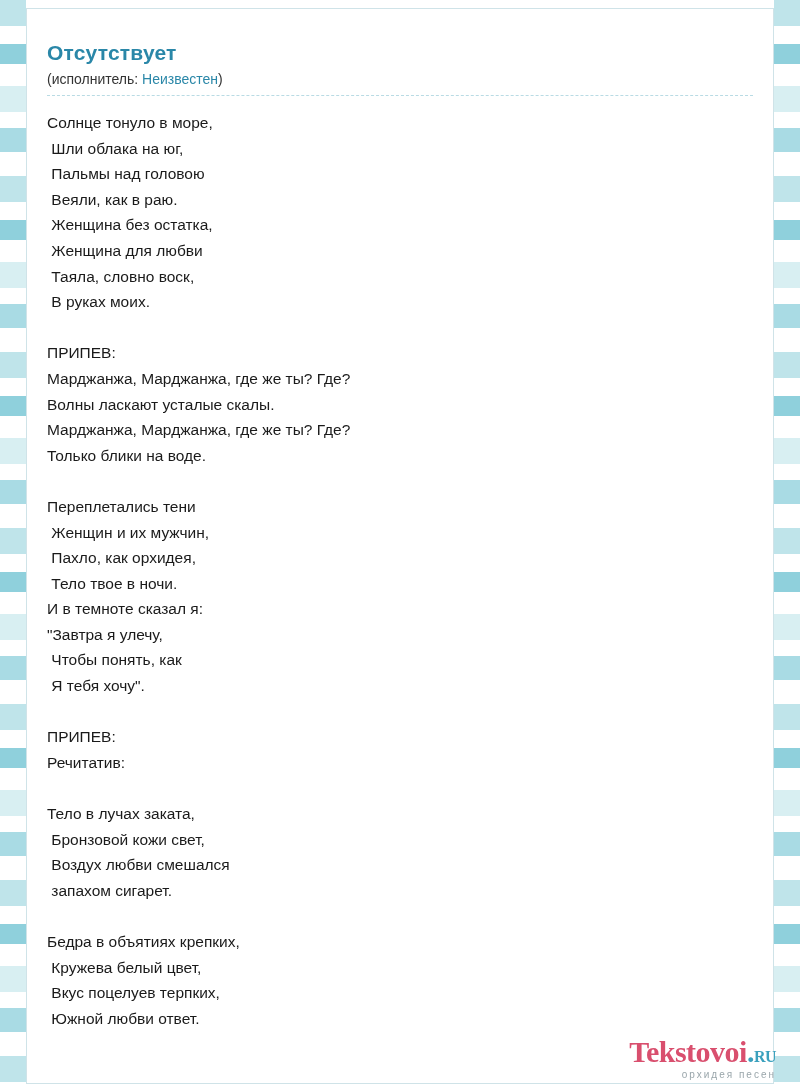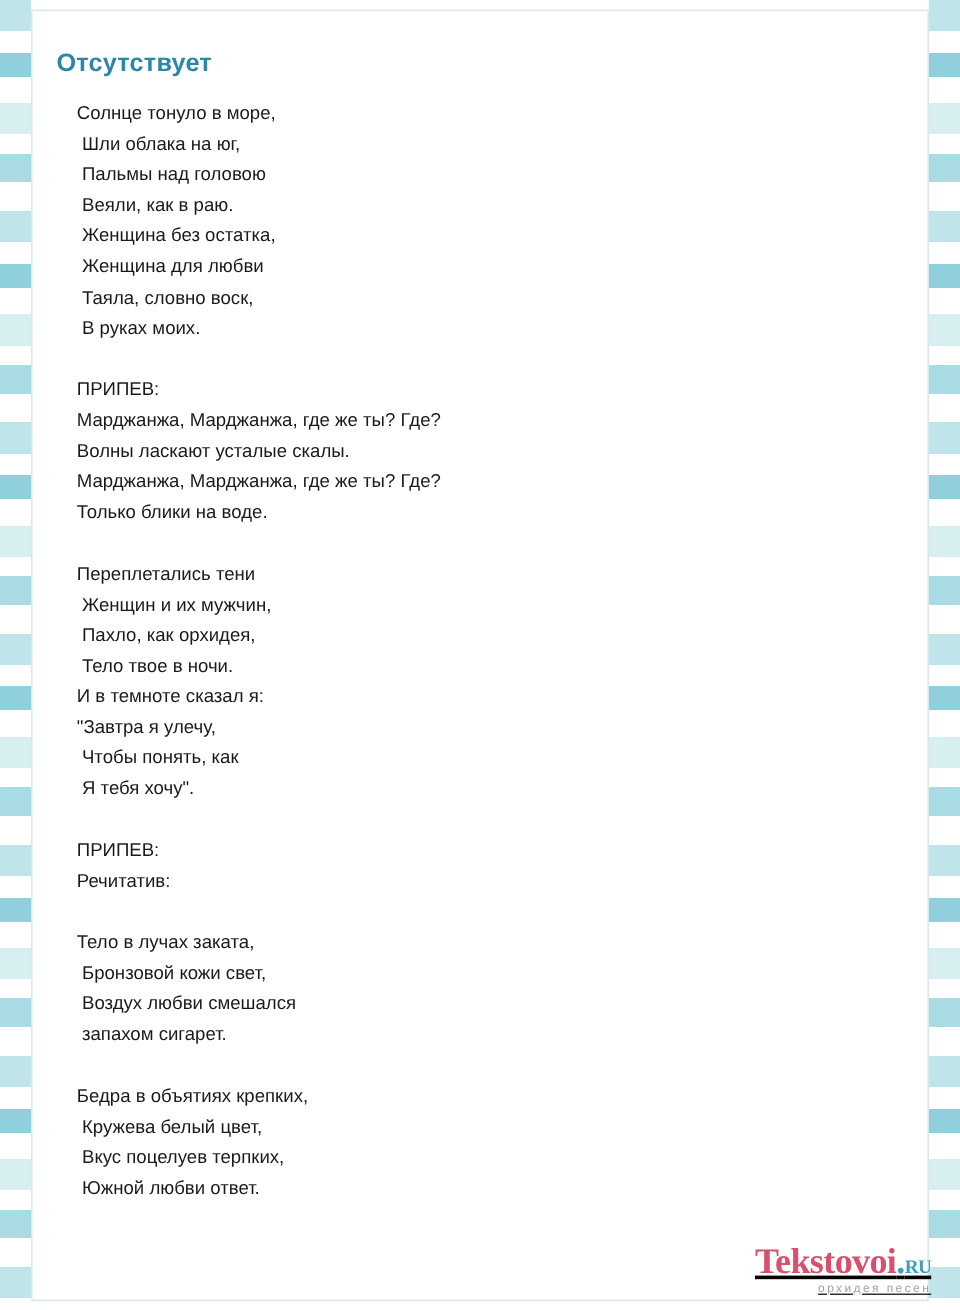--- a/index.html
+++ b/index.html
@@ -72,31 +72,30 @@
   .artist-link {
     color: #2a87a8;
     text-decoration: none;
   }
 
   .lyrics {
     font-size: 15.5px;
     line-height: 25.6px;
     color: #1a1a1a;
     white-space: pre-wrap;
-    margin: 17px;
+    margin: 0;
     font-family: "Liberation Sans", sans-serif;
   }
 
   .watermark {
     position: absolute;
     right: 24px;
     bottom: 12px;
     text-align: right;
     user-select: none;
-    text-decoration: underline;
   }
   .wm-main {
     font-family: "Liberation Serif", serif;
     font-size: 30px;
     font-weight: bold;
     color: #d94f6e;
     letter-spacing: -0.5px;
     line-height: 1;
   }
   .wm-main .wm-dot { color: #3aa0bd; }
@@ -113,20 +112,23 @@
 
 <div class="page">
 
   <div class="stripes left"></div>
   <div class="stripes right"></div>
 
   <div class="sheet">
 
     <h1 class="song-title">Отсутствует</h1>
 
+    <div class="artist-line">
+      <span>(исполнитель: </span><a class="artist-link" href="#">Неизвестен</a><span>)</span>
+    </div>
 
     <pre class="lyrics">Солнце тонуло в море,
  Шли облака на юг,
  Пальмы над головою
  Веяли, как в раю.
  Женщина без остатка,
  Женщина для любви
  Таяла, словно воск,
  В руках моих.
 

